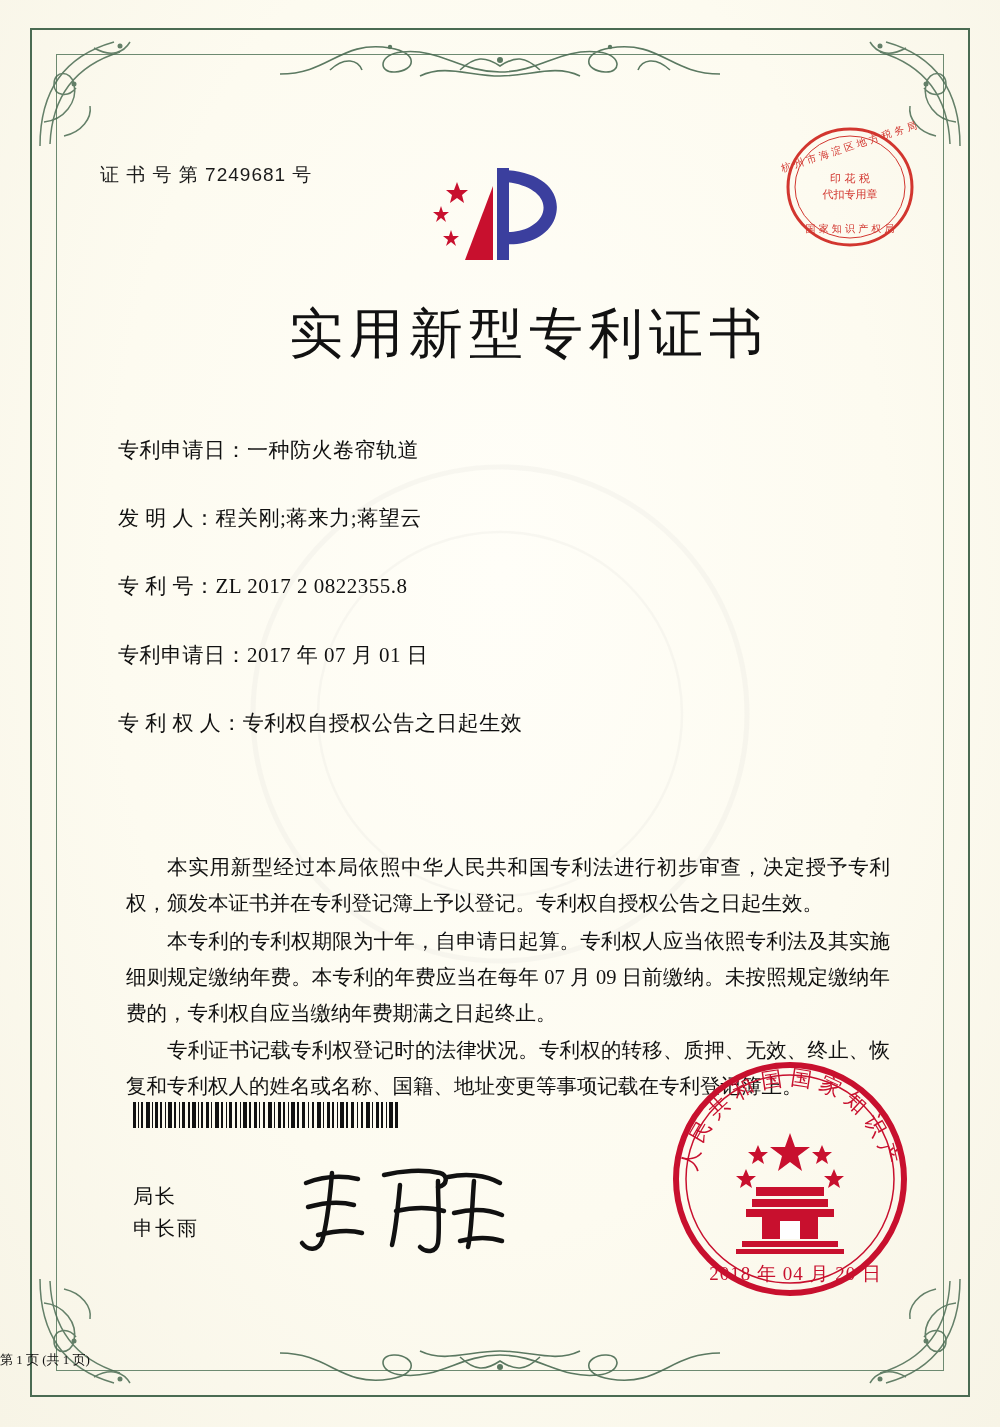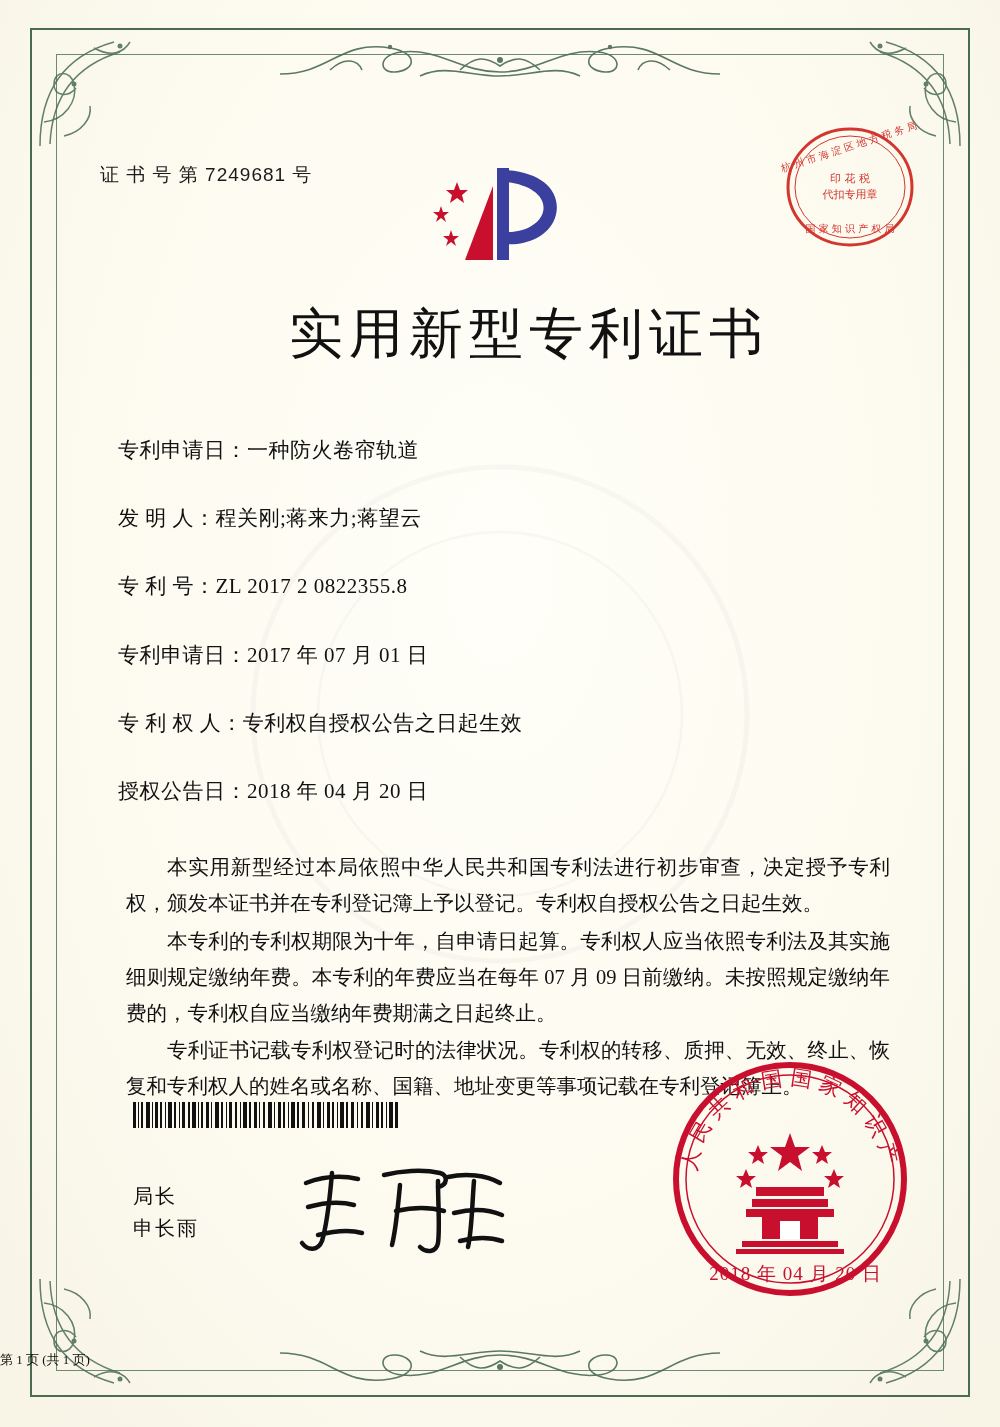--- a/index.html
+++ b/index.html
@@ -274,23 +274,20 @@
       <span class="lbl">发 明 人：</span><span class="val">程关刚;蒋来力;蒋望云</span>
     </div>
     <div class="field">
       <span class="lbl">专 利 号：</span><span class="val">ZL 2017 2 0822355.8</span>
     </div>
     <div class="field">
       <span class="lbl">专利申请日：</span><span class="val">2017 年 07 月 01 日</span>
     </div>
     <div class="field">
       <span class="lbl">专 利 权 人：</span><span class="val">专利权自授权公告之日起生效</span>
-    </div>
-    <div class="field">
-      <span class="lbl">授权公告日：</span><span class="val">2018 年 04 月 20 日</span>
     </div>
   </div>
 
   <div class="paras">
     <p>本实用新型经过本局依照中华人民共和国专利法进行初步审查，决定授予专利权，颁发本证书并在专利登记簿上予以登记。专利权自授权公告之日起生效。</p>
     <p>本专利的专利权期限为十年，自申请日起算。专利权人应当依照专利法及其实施细则规定缴纳年费。本专利的年费应当在每年 07 月 09 日前缴纳。未按照规定缴纳年费的，专利权自应当缴纳年费期满之日起终止。</p>
     <p>专利证书记载专利权登记时的法律状况。专利权的转移、质押、无效、终止、恢复和专利权人的姓名或名称、国籍、地址变更等事项记载在专利登记簿上。</p>
   </div>
 
   <div class="barcode">

